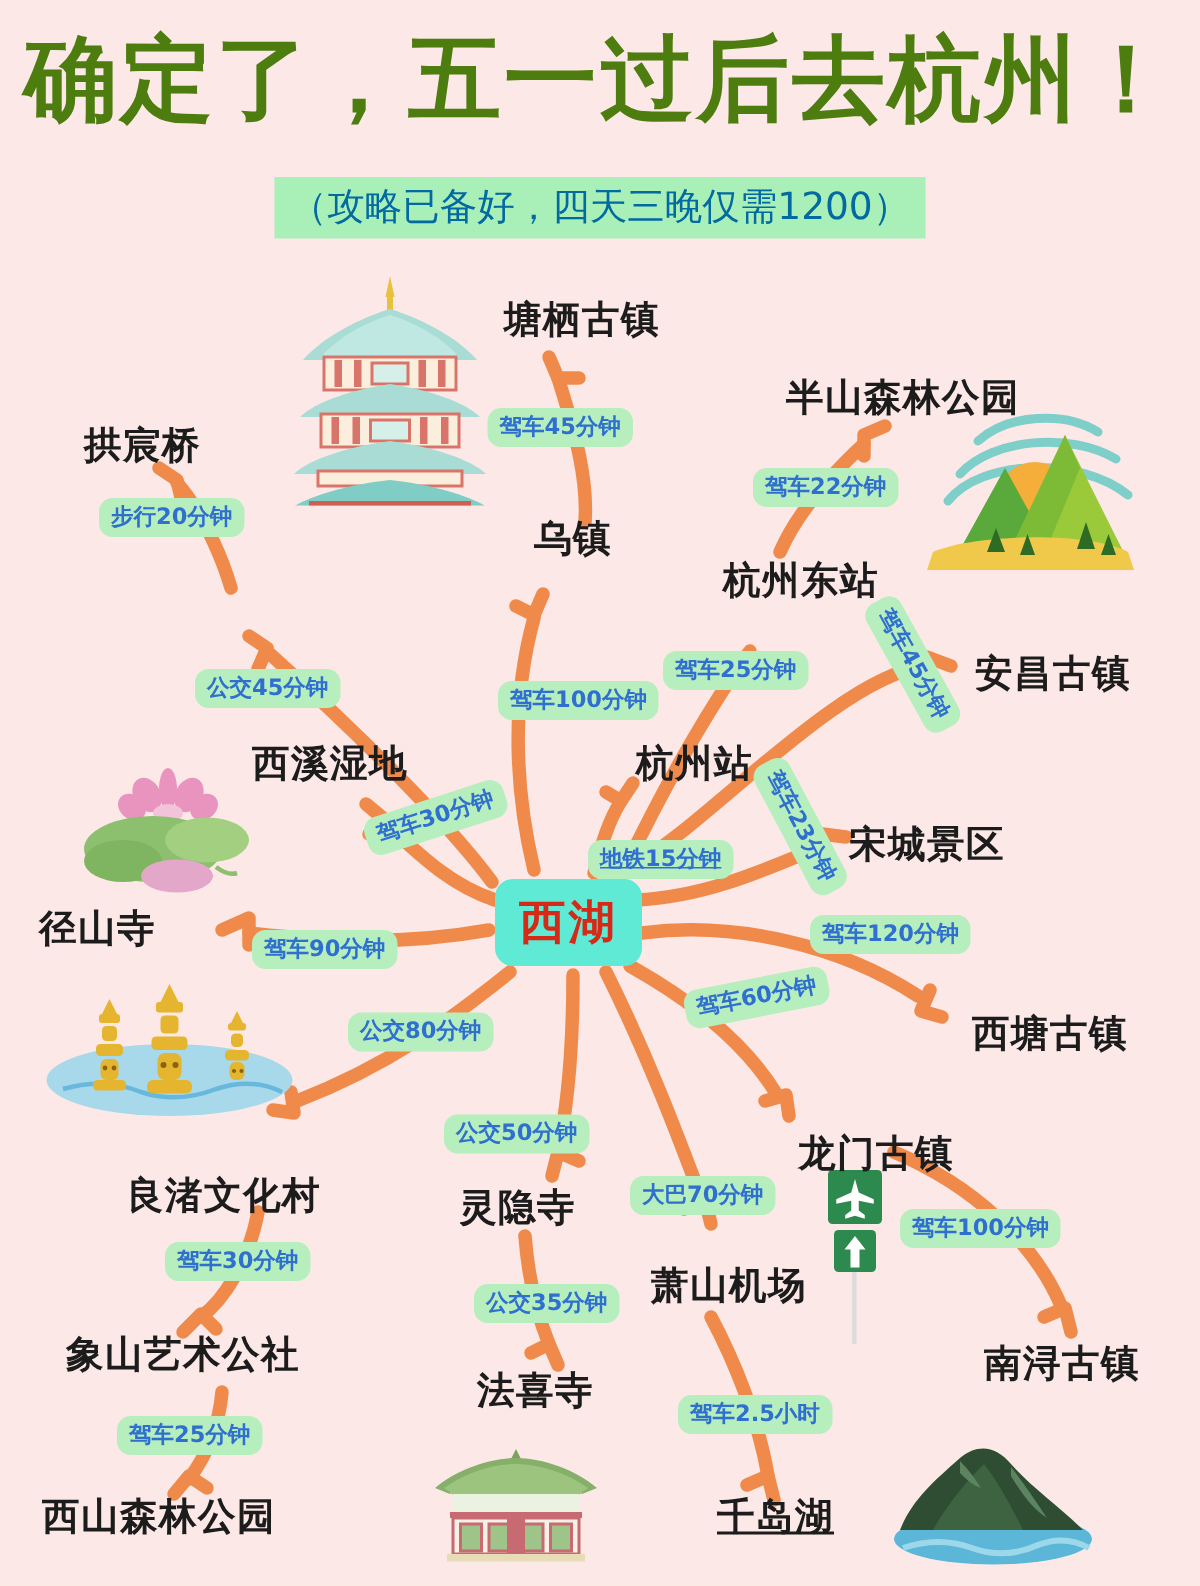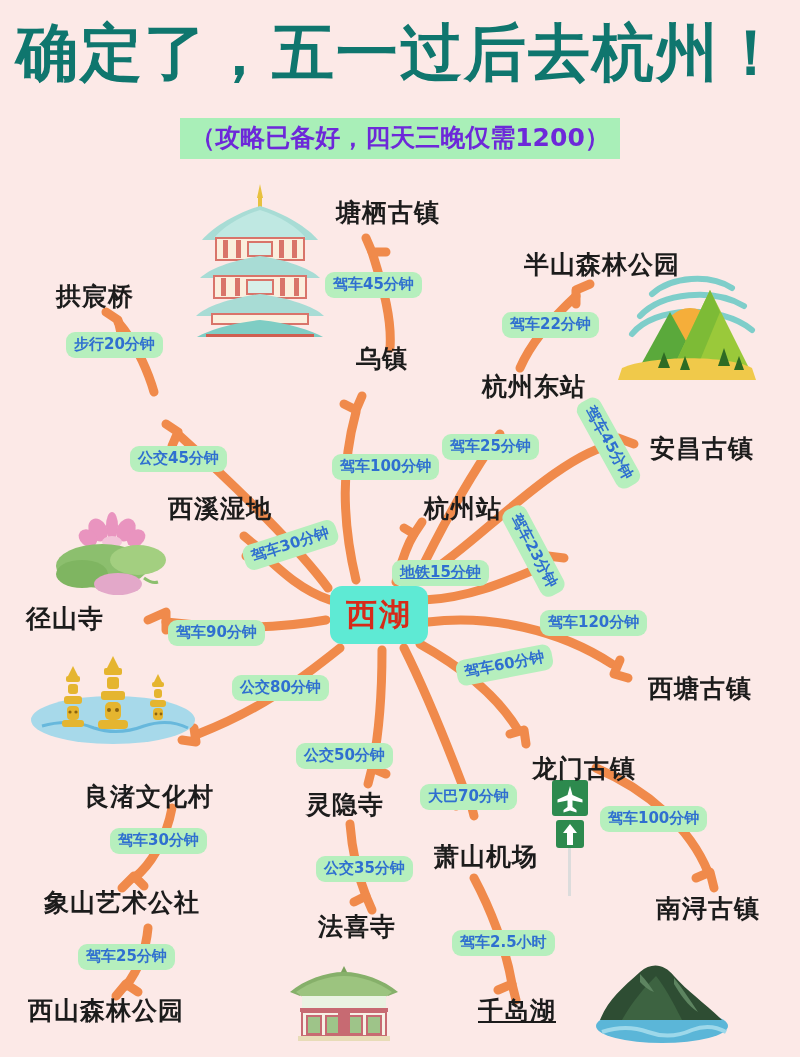--- a/index.html
+++ b/index.html
@@ -19,37 +19,37 @@
 
   
   .title {
     position: absolute;
     left: 0; top: 18px;
     width: 800px;
     text-align: center;
     font-size: 62px;
     font-weight: bold;
     letter-spacing: 2px;
-    color: #0f766e;
+    color: #4d7c0f;
     white-space: nowrap;
     line-height: 1.12;
     font-family: "DejaVu Sans", "Liberation Sans", sans-serif;
   }
   .subtitle-wrap {
     position: absolute;
     left: 0; top: 118px;
     width: 800px;
     text-align: center;
   }
   .subtitle {
     display: inline-block;
     background: #a9efb8;
-    color: #6d28d9;
+    color: #0369a1;
     font-size: 25px;
-    font-weight: bold;
+    font-weight: normal;
     padding: 3px 10px 5px 10px;
     letter-spacing: 0px;
     white-space: nowrap;
     font-family: "DejaVu Sans", "Liberation Sans", sans-serif;
   }
 
   
   .place {
     position: absolute;
     color: #1c1c1c;
@@ -362,20 +362,21 @@
   <div class="hub" style="left:330px; top:586px;">西湖</div>
 
   <div class="place" style="left:336px; top:196px;">塘栖古镇</div>
   <div class="place" style="left:56px;  top:280px;">拱宸桥</div>
   <div class="place" style="left:356px; top:342px;">乌镇</div>
   <div class="place" style="left:524px; top:248px;">半山森林公园</div>
   <div class="place" style="left:482px; top:370px;">杭州东站</div>
   <div class="place" style="left:650px; top:432px;">安昌古镇</div>
   <div class="place" style="left:168px; top:492px;">西溪湿地</div>
   <div class="place" style="left:424px; top:492px;">杭州站</div>
+  <div class="place" style="left:566px; top:546px;">宋城景区</div>
   <div class="place" style="left:26px;  top:602px;">径山寺</div>
   <div class="place" style="left:648px; top:672px;">西塘古镇</div>
   <div class="place" style="left:84px;  top:780px;">良渚文化村</div>
   <div class="place" style="left:532px; top:752px;">龙门古镇</div>
   <div class="place" style="left:306px; top:788px;">灵隐寺</div>
   <div class="place" style="left:434px; top:840px;">萧山机场</div>
   <div class="place" style="left:44px;  top:886px;">象山艺术公社</div>
   <div class="place" style="left:656px; top:892px;">南浔古镇</div>
   <div class="place" style="left:318px; top:910px;">法喜寺</div>
   <div class="place" style="left:28px;  top:994px;">西山森林公园</div>

